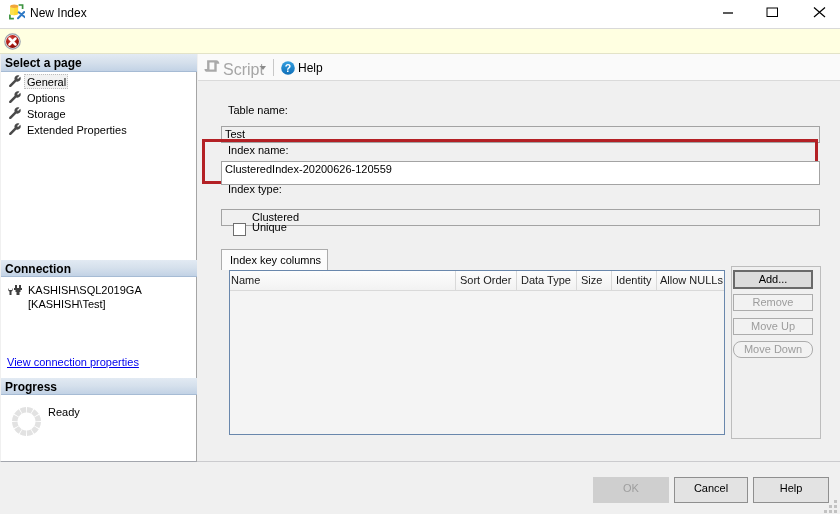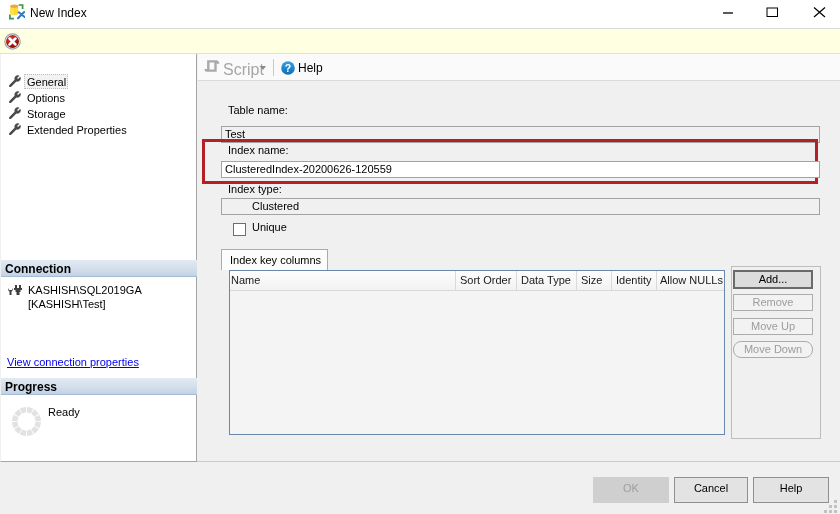--- a/index.html
+++ b/index.html
@@ -27,22 +27,22 @@
 #scripticon{left:6px;top:5px;}
 #scripttext{left:25px;top:7px;font-size:16px;color:#a6a6a6;}
 #dd-arrow{left:62px;top:12px;width:0;height:0;border-left:3.5px solid transparent;border-right:3.5px solid transparent;border-top:4px solid #8a8a8a;}
 #tb-sep{left:75px;top:5px;width:1px;height:17px;background:#c8c8c8;}
 #helpicon{left:83px;top:6.5px;}
 #helptext{left:100px;top:7px;font-size:12px;}
 
 .lbl{left:228px;}
 .field{left:221px;width:599px;height:17px;border:1px solid #a3a3a3;background:#f0f0f0;line-height:15px;padding-left:3px;}
 #f-table{top:126px;}
-#f-index{top:161px;height:17px;background:#fff;}
-#f-type{top:198px;padding-left:30px;}
+#f-index{top:161px;height:24px;background:#fff;}
+#f-type{top:209px;padding-left:30px;}
 #redbox{left:202px;top:139px;width:616px;height:45px;border:3px solid #b32025;}
 #chk{left:233px;top:223px;width:13px;height:13px;background:#fff;border:1px solid #6e6e6e;}
 #chklbl{left:252px;top:221px;}
 
 #tab{left:221px;top:249px;width:107px;height:21px;background:#fcfcfc;border:1px solid #acacac;border-bottom:none;line-height:20px;padding-left:8px;}
 #grid{left:229px;top:270px;width:496px;height:165px;border:1px solid #6987ac;background:#f4f4f4;}
 #ghead{left:0;top:0;width:494px;height:20px;background:linear-gradient(to bottom,#fdfdfd,#f2f2f2);border-bottom:1px solid #d9d9d9;}
 .gsep{top:271px;width:1px;height:19px;background:#d9d9d9;}
 .gh{top:274px;color:#1a1a1a;}
 
@@ -89,20 +89,21 @@
           <stop offset="55%" stop-color="#b01a12"></stop>
           <stop offset="100%" stop-color="#7d0a08"></stop>
         </radialGradient>
       </defs>
     <circle cx="8.5" cy="8.5" r="7.7" fill="#fff" stroke="#9aa1ab" stroke-width="1.2"></circle>
     <circle cx="8.5" cy="8.5" r="6.5" fill="url(#rg)"></circle>
     <path d="M5.5 5.5 L11.5 11.5 M11.5 5.5 L5.5 11.5" stroke="#fff" stroke-width="2.5" stroke-linecap="round"></path>
   </svg>
 </div>
 <div class="abs" id="sidebar">
+  <div class="abs phdr" style="top:0">Select a page</div>
   <div class="abs" id="gensel"></div>
   <svg class="abs wrench" style="top:21px" viewBox="0 0 13 13">
       <path transform="translate(13,0) scale(-1,1)" d="M11.6 9.9 L6.4 4.7 C6.8 3.5 6.5 2.1 5.5 1.2 C4.4 0.2 2.8 0.1 1.6 0.8 L3.9 3.1 L3.0 4.0 L0.7 1.7 C0.0 2.9 0.1 4.5 1.1 5.6 C2.0 6.6 3.4 6.9 4.6 6.5 L9.8 11.7 C10.3 12.2 11.1 12.2 11.6 11.7 C12.1 11.2 12.1 10.4 11.6 9.9 Z" fill="#4a4a4a"></path>
     </svg>
   <div class="abs titem" style="top:20px">General</div>
   <svg class="abs wrench" style="top:37px" viewBox="0 0 13 13">
       <path transform="translate(13,0) scale(-1,1)" d="M11.6 9.9 L6.4 4.7 C6.8 3.5 6.5 2.1 5.5 1.2 C4.4 0.2 2.8 0.1 1.6 0.8 L3.9 3.1 L3.0 4.0 L0.7 1.7 C0.0 2.9 0.1 4.5 1.1 5.6 C2.0 6.6 3.4 6.9 4.6 6.5 L9.8 11.7 C10.3 12.2 11.1 12.2 11.6 11.7 C12.1 11.2 12.1 10.4 11.6 9.9 Z" fill="#4a4a4a"></path>
     </svg>
   <div class="abs titem" style="top:36px">Options</div>
   <svg class="abs wrench" style="top:53px" viewBox="0 0 13 13">

